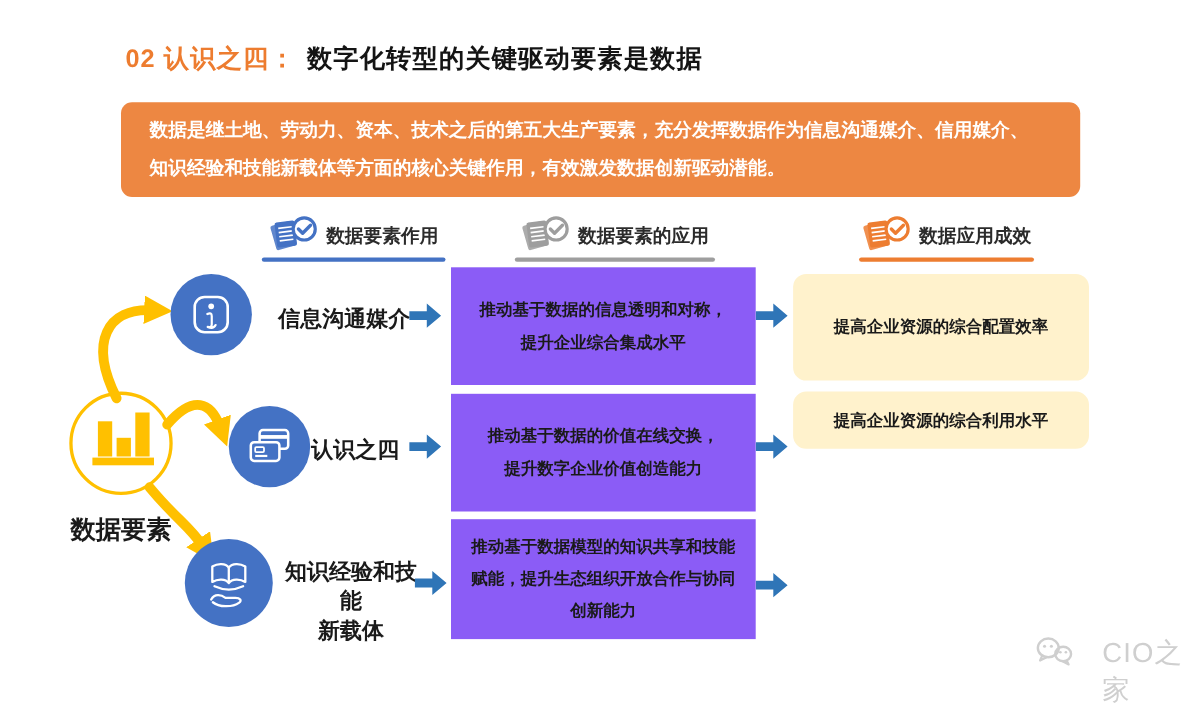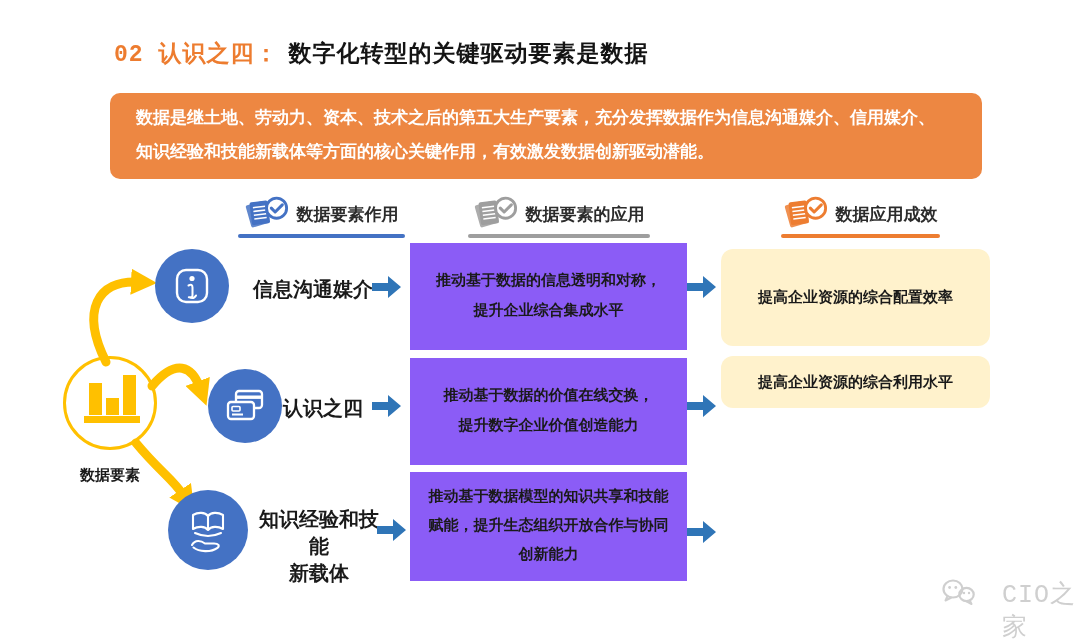--- a/index.html
+++ b/index.html
@@ -1,18 +1,18 @@
 <!DOCTYPE html>
 <html><head>
 <meta charset="utf-8">
 <style>
   html,body{margin:0;padding:0;background:#fff;}
   #slide{
     position:relative;width:1080px;height:640px;background:#ffffff;overflow:hidden;
-    font-family:Liberation Mono, monospace;
+    font-family:Liberation Sans, sans-serif;
   }
   
   .title-bar{position:absolute;left:114px;top:38px;display:flex;align-items:baseline;gap:10px;}
   .title-num{font-size:23px;font-weight:bold;color:#ED7C2F;letter-spacing:1px;}
   .title-text{font-size:23px;font-weight:bold;color:#141414;letter-spacing:1px;}
   
   .banner{
     position:absolute;left:110px;top:93px;width:872px;height:86px;
     background:#ED8742;border-radius:10px;box-sizing:border-box;
     padding:9px 26px 0 26px;color:#ffffff;font-weight:bold;font-size:17px;line-height:2.0;
@@ -28,21 +28,21 @@
   #col1 .underline{background:#4472C4;}
   #col2 .underline{background:#9E9E9E;}
   #col3 .underline{background:#ED7D31;}
   
   .source-circle{
     position:absolute;left:63px;top:356px;width:94px;height:94px;border-radius:50%;
     border:3px solid #FFC000;background:#fff;box-sizing:border-box;
   }
   .bar{position:absolute;background:#FFC000;}
   .source-label{position:absolute;left:55px;top:466px;width:110px;text-align:center;
-    font-size:15px;font-weight:bold;color:#1a1a1a;}
+    font-size:23px;font-weight:bold;color:#1a1a1a;}
   
   .factor-circle{position:absolute;border-radius:50%;background:#4472C4;display:flex;
     align-items:center;justify-content:center;}
   #circle-r1{left:155px;top:249px;width:74px;height:74px;}
   #circle-r2{left:208px;top:369px;width:74px;height:74px;}
   #circle-r3{left:168px;top:490px;width:80px;height:80px;}
   .factor-label{position:absolute;text-align:center;font-size:20px;font-weight:bold;color:#1a1a1a;line-height:1.35;}
   #label-r1{left:248px;top:277px;width:130px;}
   #label-r2{left:258px;top:396px;width:130px;}
   #label-r3{left:252px;top:507px;width:134px;}

